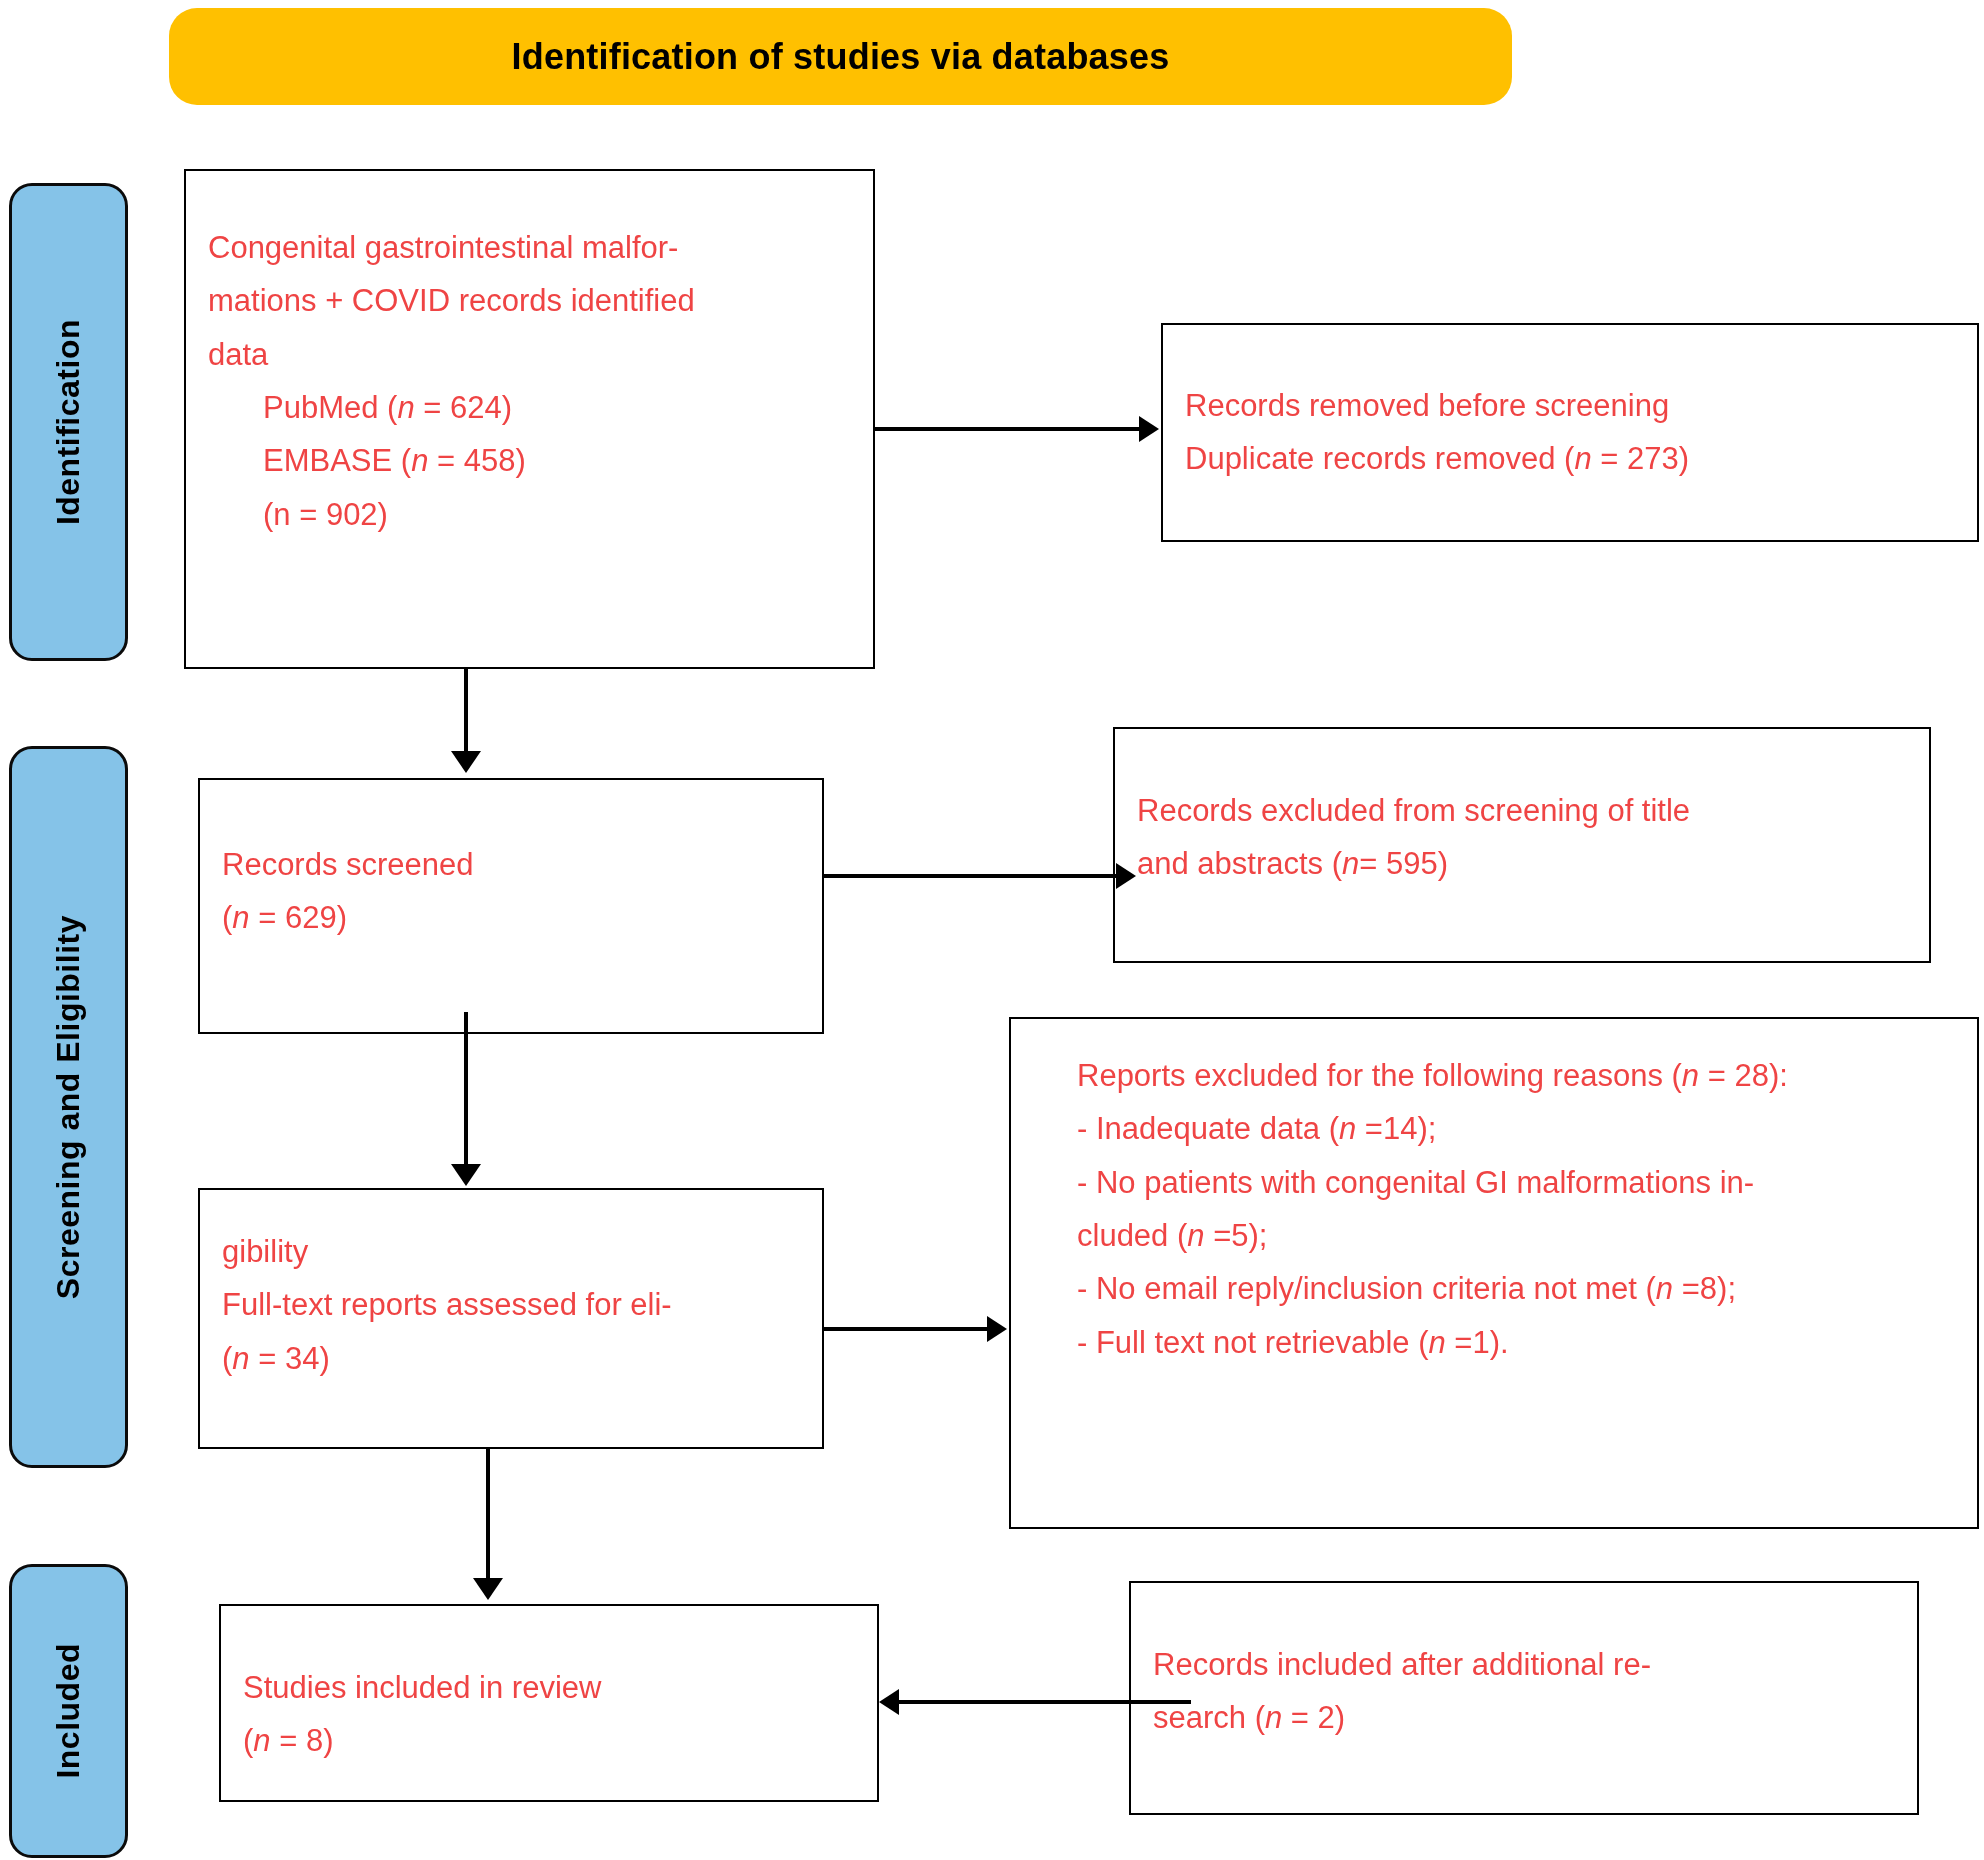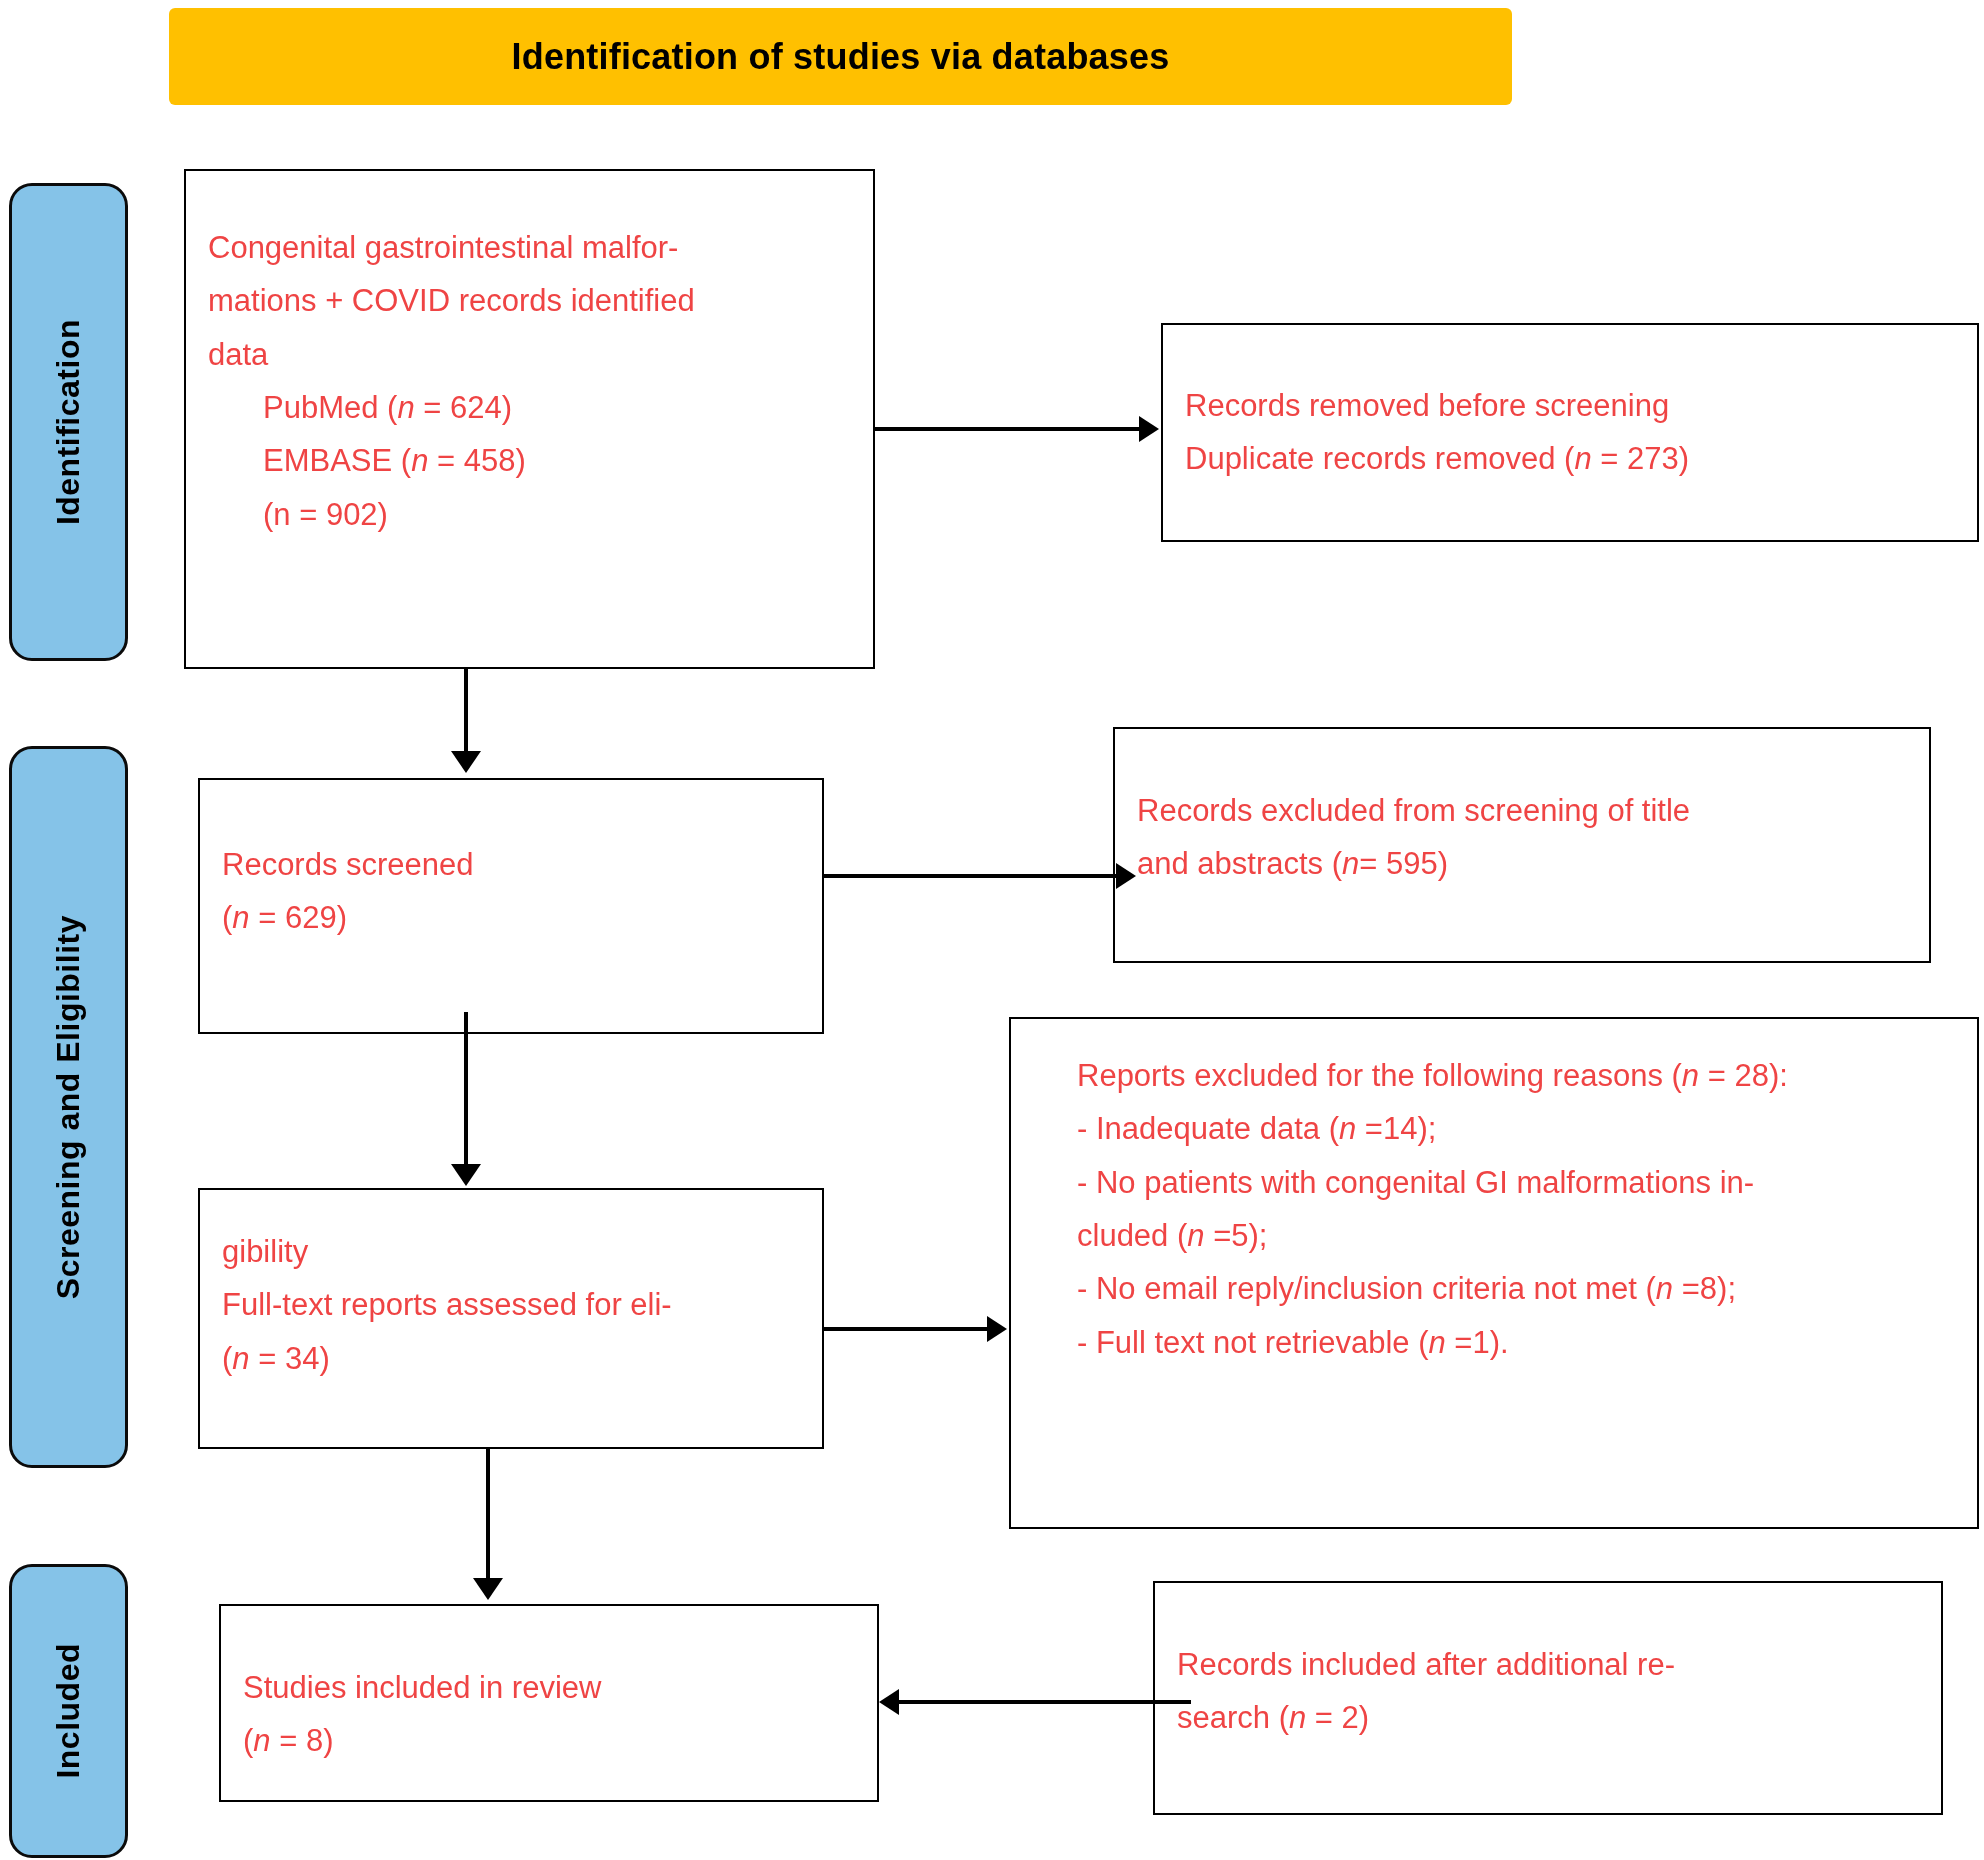--- a/index.html
+++ b/index.html
@@ -2,21 +2,21 @@
 <html style="font-size:8px"><head>
 <meta charset="utf-8">
 <style>
   html,body{margin:0;padding:0;background:#ffffff;}
   body{font-family:"Liberation Sans", sans-serif;color:#000;}
 
   #page{position:relative;width:1985px;height:1860px;background:#fff;overflow:hidden;}
 
   
   .banner{
-    position:absolute;background:#FFC000;border-radius:6px;
+    position:absolute;background:#FFC000;border-radius:28px;
     display:flex;align-items:center;justify-content:center;
     font-weight:bold;color:#000;letter-spacing:0.2px;
   }
 
   
   .stage{
     position:absolute;background:#85C3E8;border:3px solid #0b0b0b;border-radius:23px;
     display:flex;align-items:center;justify-content:center;
   }
   .stage .vtext{
@@ -135,21 +135,21 @@
     </div>
   </div>
 
   <div class="box" style="left:219px;top:1604px;width:660px;height:198px;">
     <div class="inner" style="padding-top:55px;">
       <p>Studies included in review</p>
       <p><span>(</span><span class="it">n</span><span> = 8)</span></p>
     </div>
   </div>
 
-  <div class="box" style="left:1153px;top:1581px;width:790px;height:234px;">
+  <div class="box" style="left:1129px;top:1581px;width:790px;height:234px;">
     <div class="inner" style="padding-top:55px;">
       <p class="just">Records included after additional re-</p>
       <p><span>search (</span><span class="it">n</span><span> = 2)</span></p>
     </div>
   </div>
 
   <div class="conn" style="left:875px;top:413px;width:308px;height:32px;">
     <div class="hline" style="left:0;top:14.4px;width:266px;"></div>
     <div class="arrow-r" style="left:264px;top:3px;"></div>
   </div>

